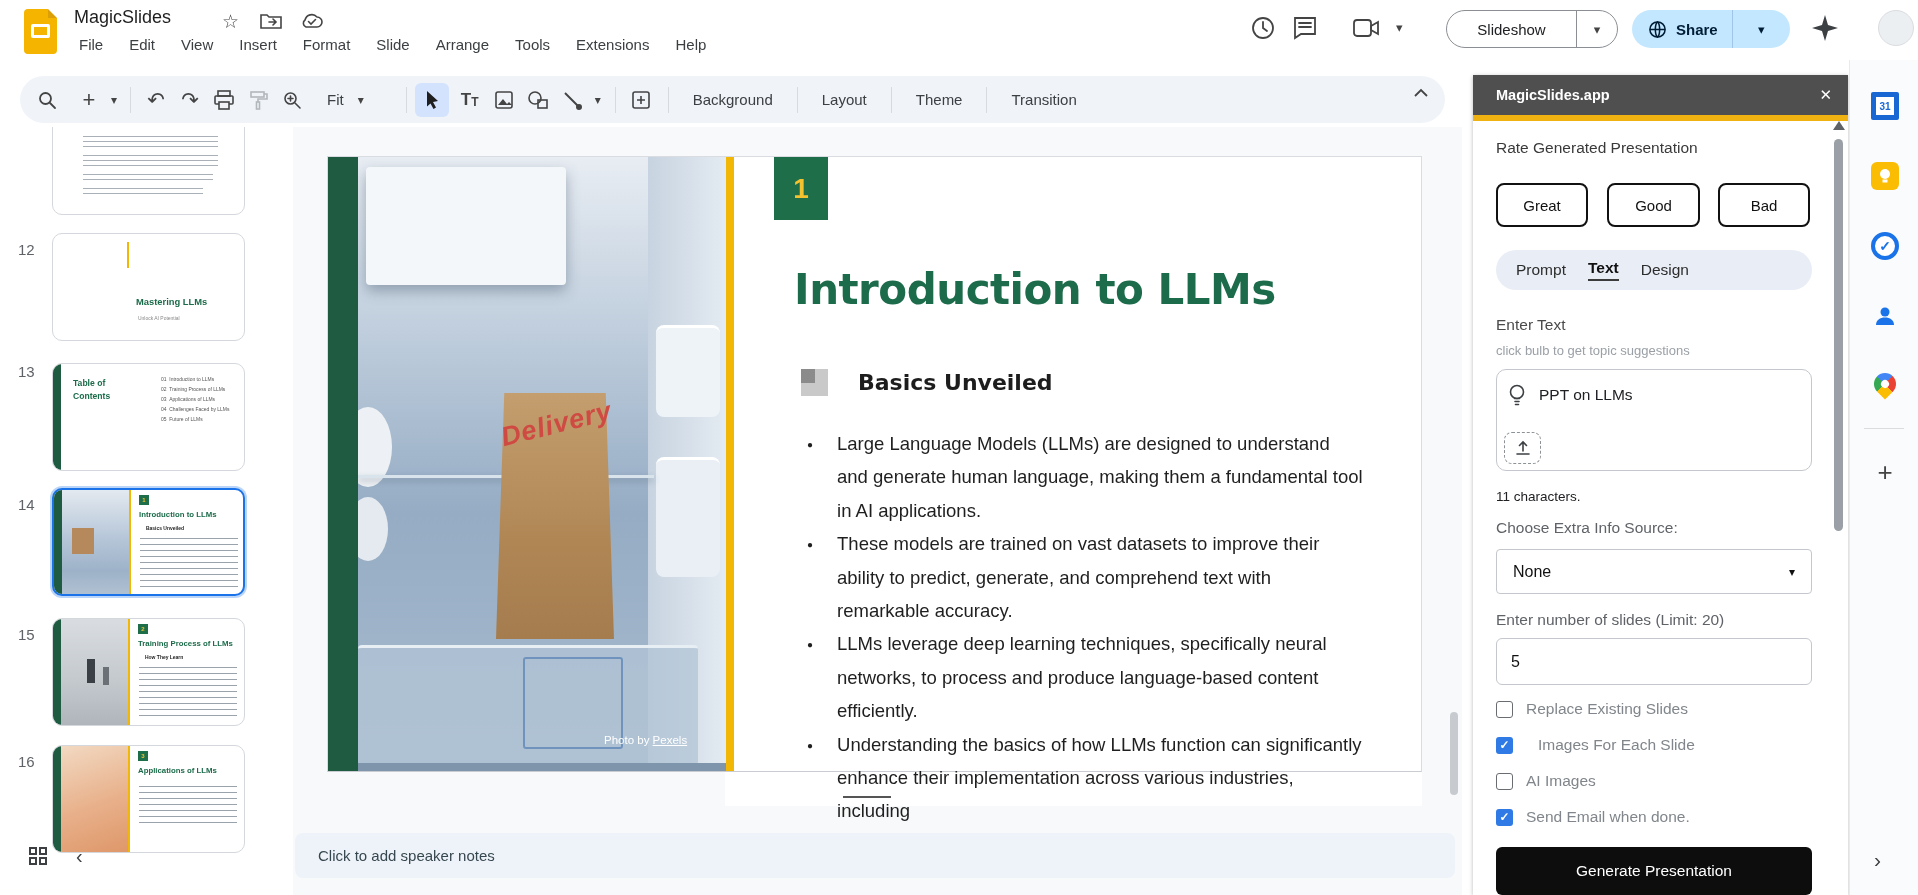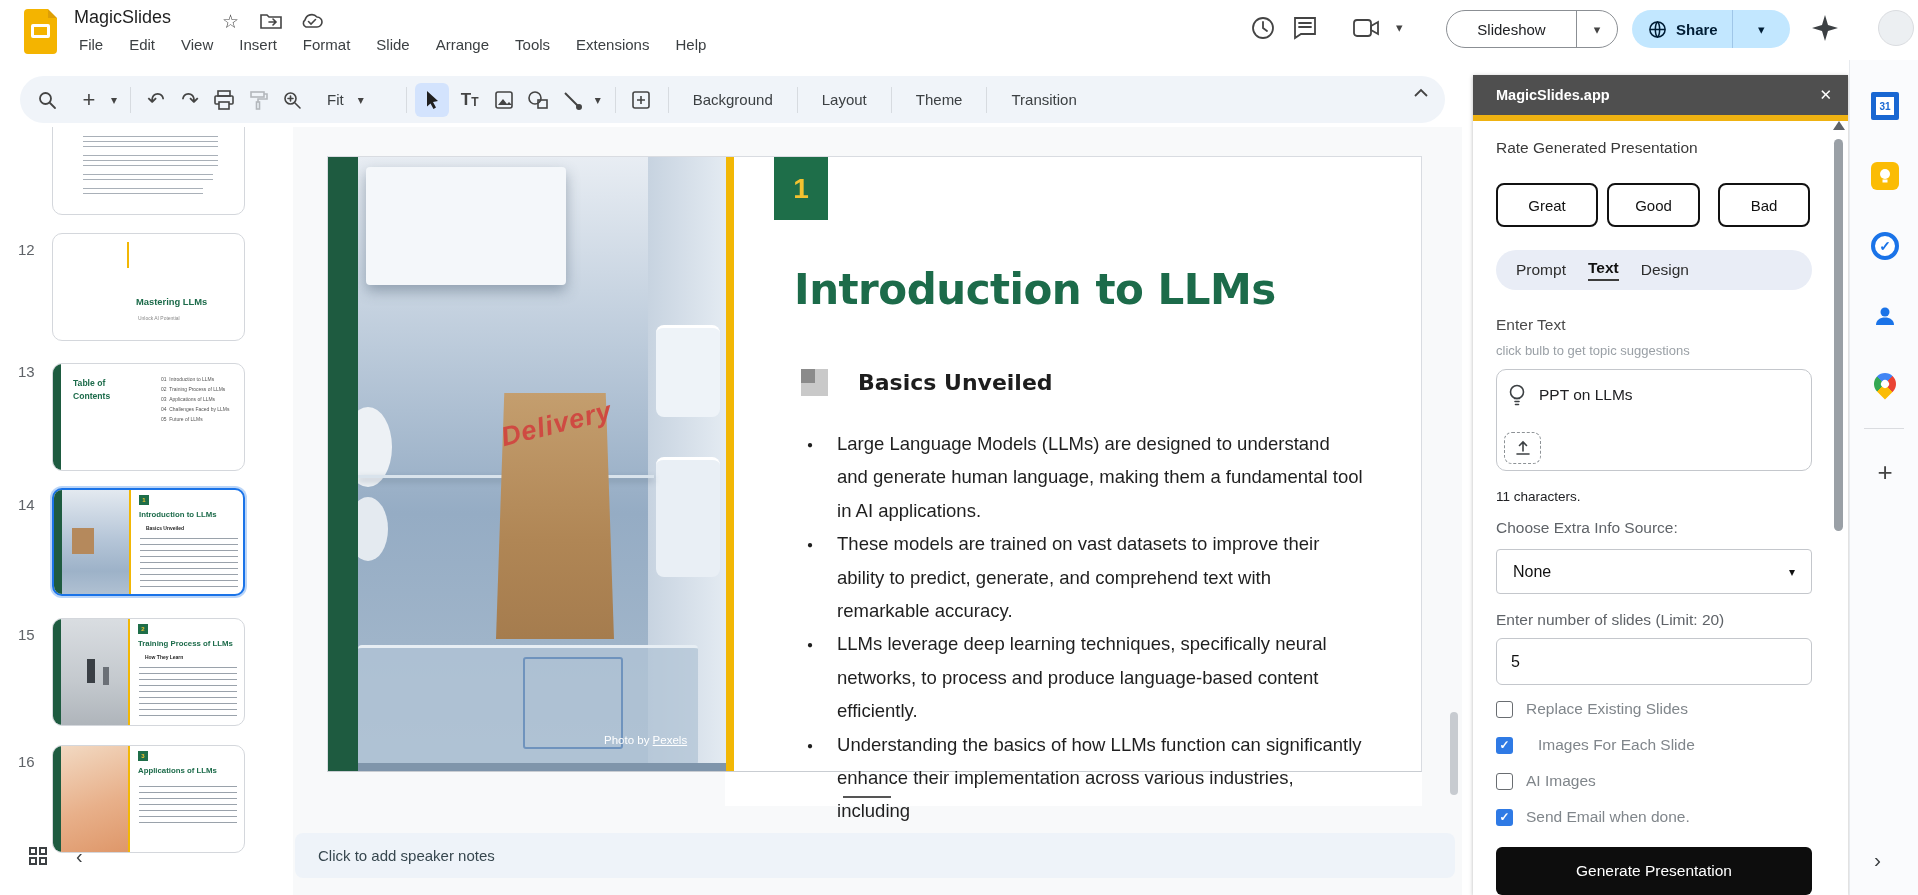--- a/index.html
+++ b/index.html
@@ -362,21 +362,21 @@
 
 <aside class="abs" id="magic">
   <div class="abs row" style="left:0;top:0;width:375px;height:40px;background:#4f4f4f;padding:0 16px 0 23px">
     <span style="font-size:14.5px;font-weight:bold;color:#fff;flex:1">MagicSlides.app</span>
     <span style="font-size:15px;color:#fff">✕</span>
   </div>
   <div class="abs" style="left:0;top:40px;width:375px;height:6px;background:#efb211"></div>
 
   <div class="sb-label" style="top:64px;color:#3a3a3a">Rate Generated Presentation</div>
 
-  <button class="rate-btn" style="left:23px;width:102px">Great</button>
+  <button class="rate-btn" style="left:23px;width:92px">Great</button>
   <button class="rate-btn" style="left:134px;width:93px">Good</button>
   <button class="rate-btn" style="left:245px;width:92px">Bad</button>
 
   <div class="abs row" style="left:23px;top:175px;width:316px;height:40px;background:#e9edf6;border-radius:20px;padding-left:20px;gap:22px">
     <span style="font-size:15.5px;color:#2d2d2d">Prompt</span>
     <span style="font-size:15.5px;font-weight:bold;color:#111;border-bottom:2px solid #3c3c3c;padding-bottom:2px">Text</span>
     <span style="font-size:15.5px;color:#2d2d2d">Design</span>
   </div>
 
   <div class="sb-label" style="top:241px;color:#4a4a4a">Enter Text</div>

